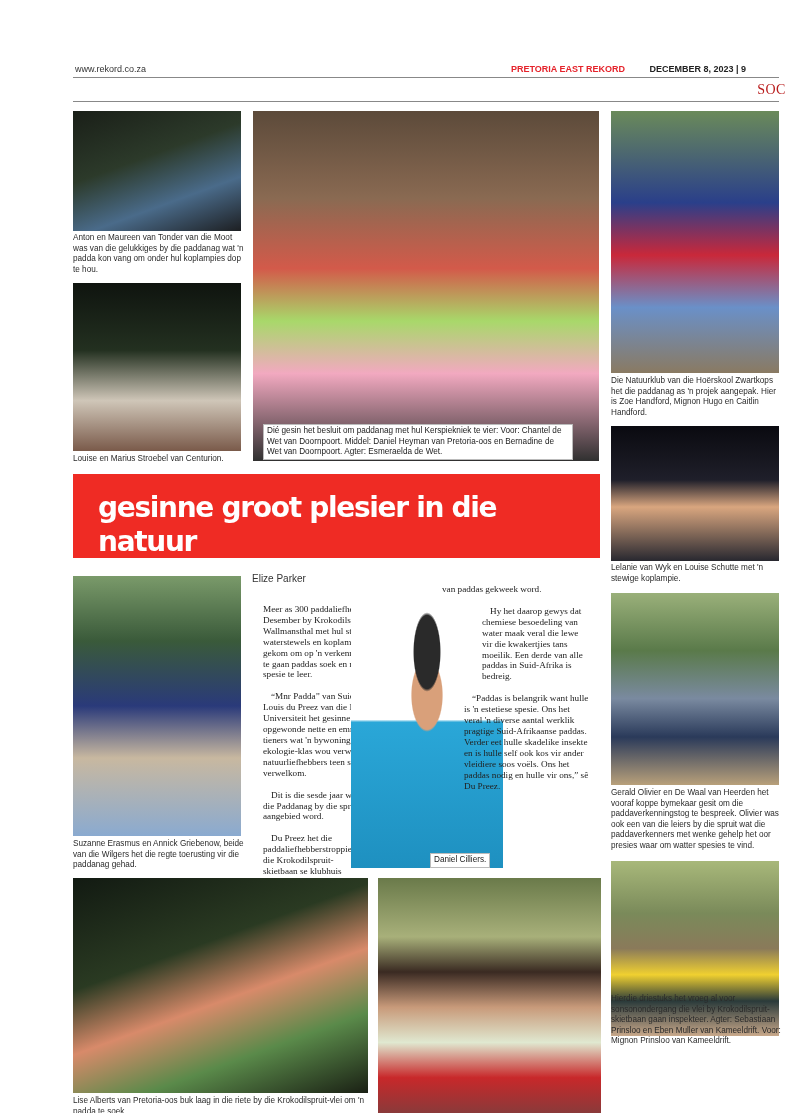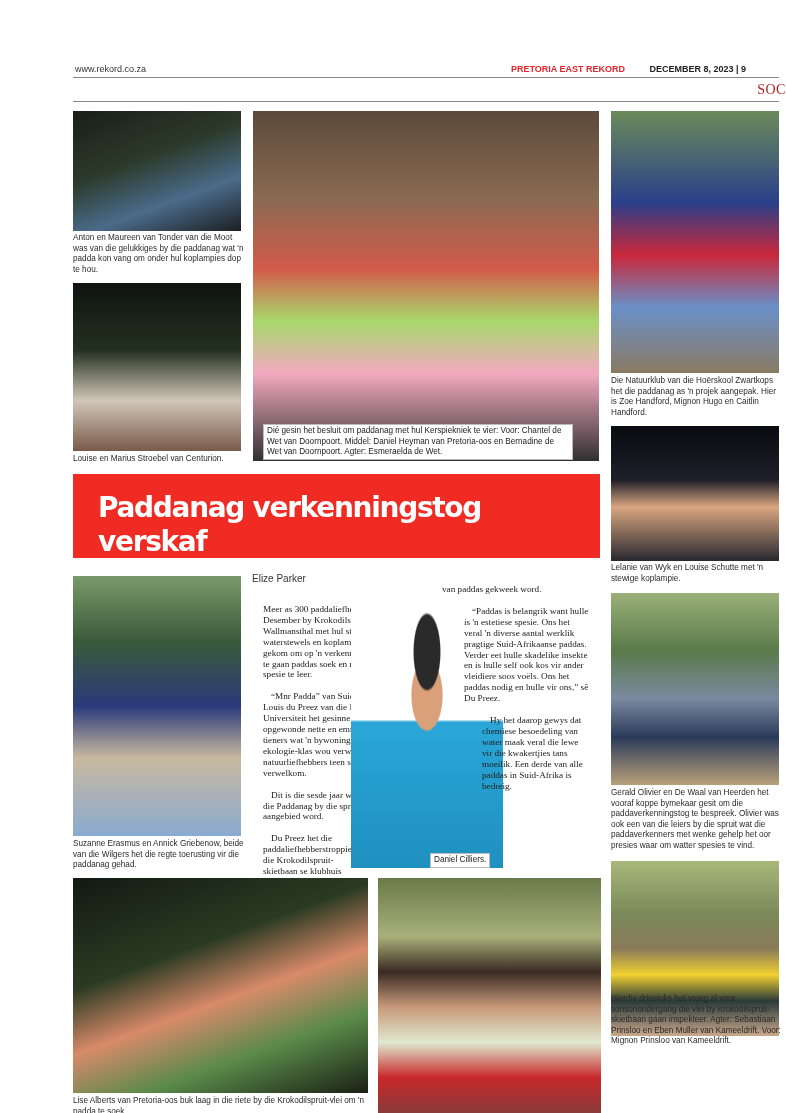--- a/index.html
+++ b/index.html
@@ -58,21 +58,20 @@
 <div class="abs photo ph-women-night" style="left:578px; top:393px; width:168px; height:135px;"></div>
 <div class="abs caption" style="left:578px; top:530px; width:170px;">Lelanie van Wyk en Louise Schutte met 'n stewige koplampie.</div>
 
 <div class="abs photo ph-men" style="left:578px; top:560px; width:168px; height:192px;"></div>
 <div class="abs caption" style="left:578px; top:755px; width:170px;">Gerald Olivier en De Waal van Heerden het vooraf koppe bymekaar gesit om die paddaverkenningstog te bespreek. Olivier was ook een van die leiers by die spruit wat die paddaverkenners met wenke gehelp het oor presies waar om watter spesies te vind.</div>
 
 <div class="abs photo ph-teens" style="left:578px; top:828px; width:168px; height:175px;"></div>
 <div class="abs caption" style="left:578px; top:961px; width:170px;">Hierdie driestuks het vroeg al voor sonsonondergang die vlei by Krokodilspruit-skietbaan gaan inspekteer. Agter: Sebastiaan Prinsloo en Eben Muller van Kameeldrift. Voor: Mignon Prinsloo van Kameeldrift.</div>
 
 <div class="abs headline">
-  <div>Paddanag verkenningstog verskaf</div>
   <div>gesinne  groot plesier in die natuur</div>
 </div>
 
 <div class="abs photo ph-suzanne" style="left:40px; top:543px; width:168px; height:260px;"></div>
 <div class="abs caption" style="left:40px; top:806px; width:172px;">Suzanne Erasmus en Annick Griebenow, beide van die Wilgers het die regte toerusting vir die paddanag gehad.</div>
 
 <div class="abs byline" style="left:219px; top:540px;">Elize Parker</div>
 
 <div class="abs body-text" style="left:219px; top:560px; width:124px;">
   <p class="first" style="width:158px;">Meer as 300 paddaliefhebbers het op 2 Desember by Krokodilspruit naby Wallmansthal met hul stewige waterstewels en koplampe bymekaar gekom om op 'n verkenningstog in 'n vlei te gaan paddas soek en meer van die spesie te leer.</p>
@@ -80,21 +79,21 @@
   <p>Dit is die sesde jaar wat die Paddanag by die spruit aangebied word.</p>
   <p>Du Preez het die paddaliefhebberstroppie in die Krokodilspruit-skietbaan se klubhuis ingelig wat hulle te wagte kan wees.</p>
   <p>Hy is ernstig daaroor dat 'n bewustheid oor die bewaring</p>
 </div>
 
 <div class="abs photo ph-boy" style="left:318px; top:565px; width:152px; height:270px;"></div>
 <div class="abs overlay-cap" style="left:397px; top:820px;">Daniel Cilliers.</div>
 
 <div class="abs body-text" style="left:398px; top:540px; width:170px;">
   <p class="first">van paddas gekweek word.</p>
+  <p style="padding-left:40px;">Hy het daarop gewys dat chemiese besoedeling van water maak veral die lewe vir die kwakertjies tans moeilik. Een derde van alle paddas in Suid-Afrika is bedreig.</p>
   <p style="padding-left:22px;">“Paddas is belangrik want hulle is 'n estetiese spesie. Ons het veral 'n diverse aantal werklik pragtige Suid-Afrikaanse paddas. Verder eet hulle skadelike insekte en is hulle self ook kos vir ander vleidiere soos voëls. Ons het paddas nodig en hulle vir ons,” sê Du Preez.</p>
-  <p style="padding-left:40px;">Hy het daarop gewys dat chemiese besoedeling van water maak veral die lewe vir die kwakertjies tans moeilik. Een derde van alle paddas in Suid-Afrika is bedreig.</p>
 </div>
 
 <div class="abs photo ph-lise" style="left:40px; top:845px; width:295px; height:215px;"></div>
 <div class="abs caption" style="left:40px; top:1063px; width:300px;">Lise Alberts van Pretoria-oos buk laag in die riete by die Krokodilspruit-vlei om 'n padda te soek.</div>
 
 <div class="abs photo ph-erika" style="left:345px; top:845px; width:223px; height:235px;"></div>
 <div class="abs overlay-cap" style="left:364px; top:1112px;">Elrika Senekal-Van der Berg met 'n sertifikaat.</div>
 
 </body></html>

